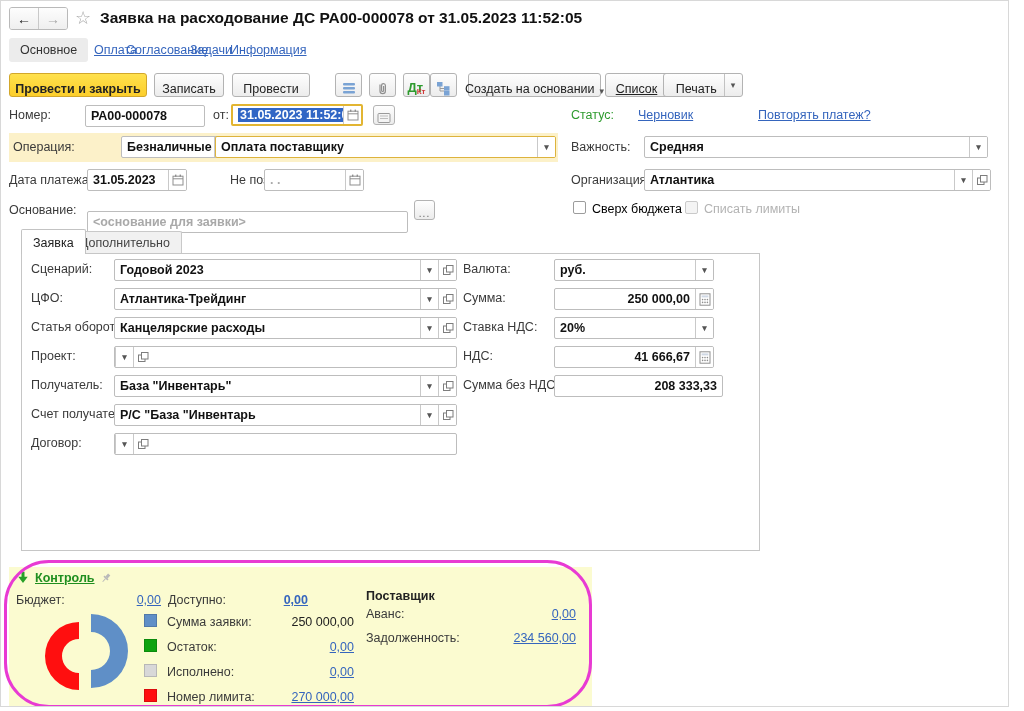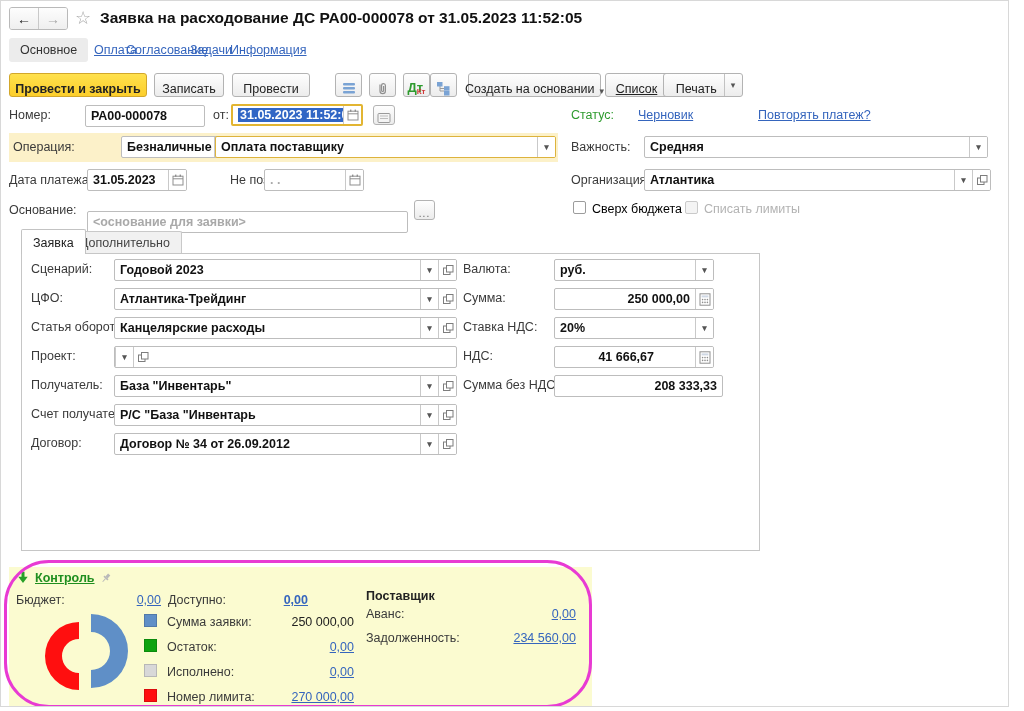--- a/index.html
+++ b/index.html
@@ -295,21 +295,20 @@
       </span>
     <span class="fbtn">
         <svg width="12" height="12" viewBox="0 0 12 12">
           <rect x="1.5" y="4" width="6.5" height="6.5" fill="#fff" stroke="#7d7d7d"></rect>
           <rect x="4.5" y="1.5" width="6.5" height="6.5" fill="#fff" stroke="#7d7d7d"></rect>
         </svg>
       </span>
   </div>
   <span class="lbl" style="left:30px;top:435px;">Договор:</span>
   <div class="field" style="left:113px;top:432px;width:343px;">
-    <span class="txt">Договор № 34 от 26.09.2012</span>
     <span class="fbtn">
         <span class="caret">▾</span>
       </span>
     <span class="fbtn">
         <svg width="12" height="12" viewBox="0 0 12 12">
           <rect x="1.5" y="4" width="6.5" height="6.5" fill="#fff" stroke="#7d7d7d"></rect>
           <rect x="4.5" y="1.5" width="6.5" height="6.5" fill="#fff" stroke="#7d7d7d"></rect>
         </svg>
       </span>
   </div>
@@ -338,21 +337,21 @@
       </span>
   </div>
   <span class="lbl" style="left:462px;top:319px;">Ставка НДС:</span>
   <div class="field" style="left:553px;top:316px;width:160px;">
     <span class="txt">20%</span>
     <span class="fbtn">
         <span class="caret">▾</span>
       </span>
   </div>
   <span class="lbl" style="left:462px;top:348px;">НДС:</span>
-  <div class="field" style="left:553px;top:345px;width:160px;gap:36px;">
+  <div class="field" style="left:553px;top:345px;width:160px;">
     <span class="txt num">41 666,67</span>
     <span class="fbtn">
         <svg width="12" height="13" viewBox="0 0 12 13">
           <rect x="1" y="0.8" width="10" height="11.4" fill="#fff" stroke="#8f8f8f"></rect>
           <rect x="2.6" y="2.4" width="6.8" height="2" fill="#cfd8e4"></rect>
           <circle cx="3.6" cy="6.6" r="0.8" fill="#8f8f8f"></circle>
           <circle cx="6" cy="6.6" r="0.8" fill="#8f8f8f"></circle>
           <circle cx="8.4" cy="6.6" r="0.8" fill="#8f8f8f"></circle>
           <circle cx="3.6" cy="9.4" r="0.8" fill="#8f8f8f"></circle>
           <circle cx="6" cy="9.4" r="0.8" fill="#8f8f8f"></circle>

